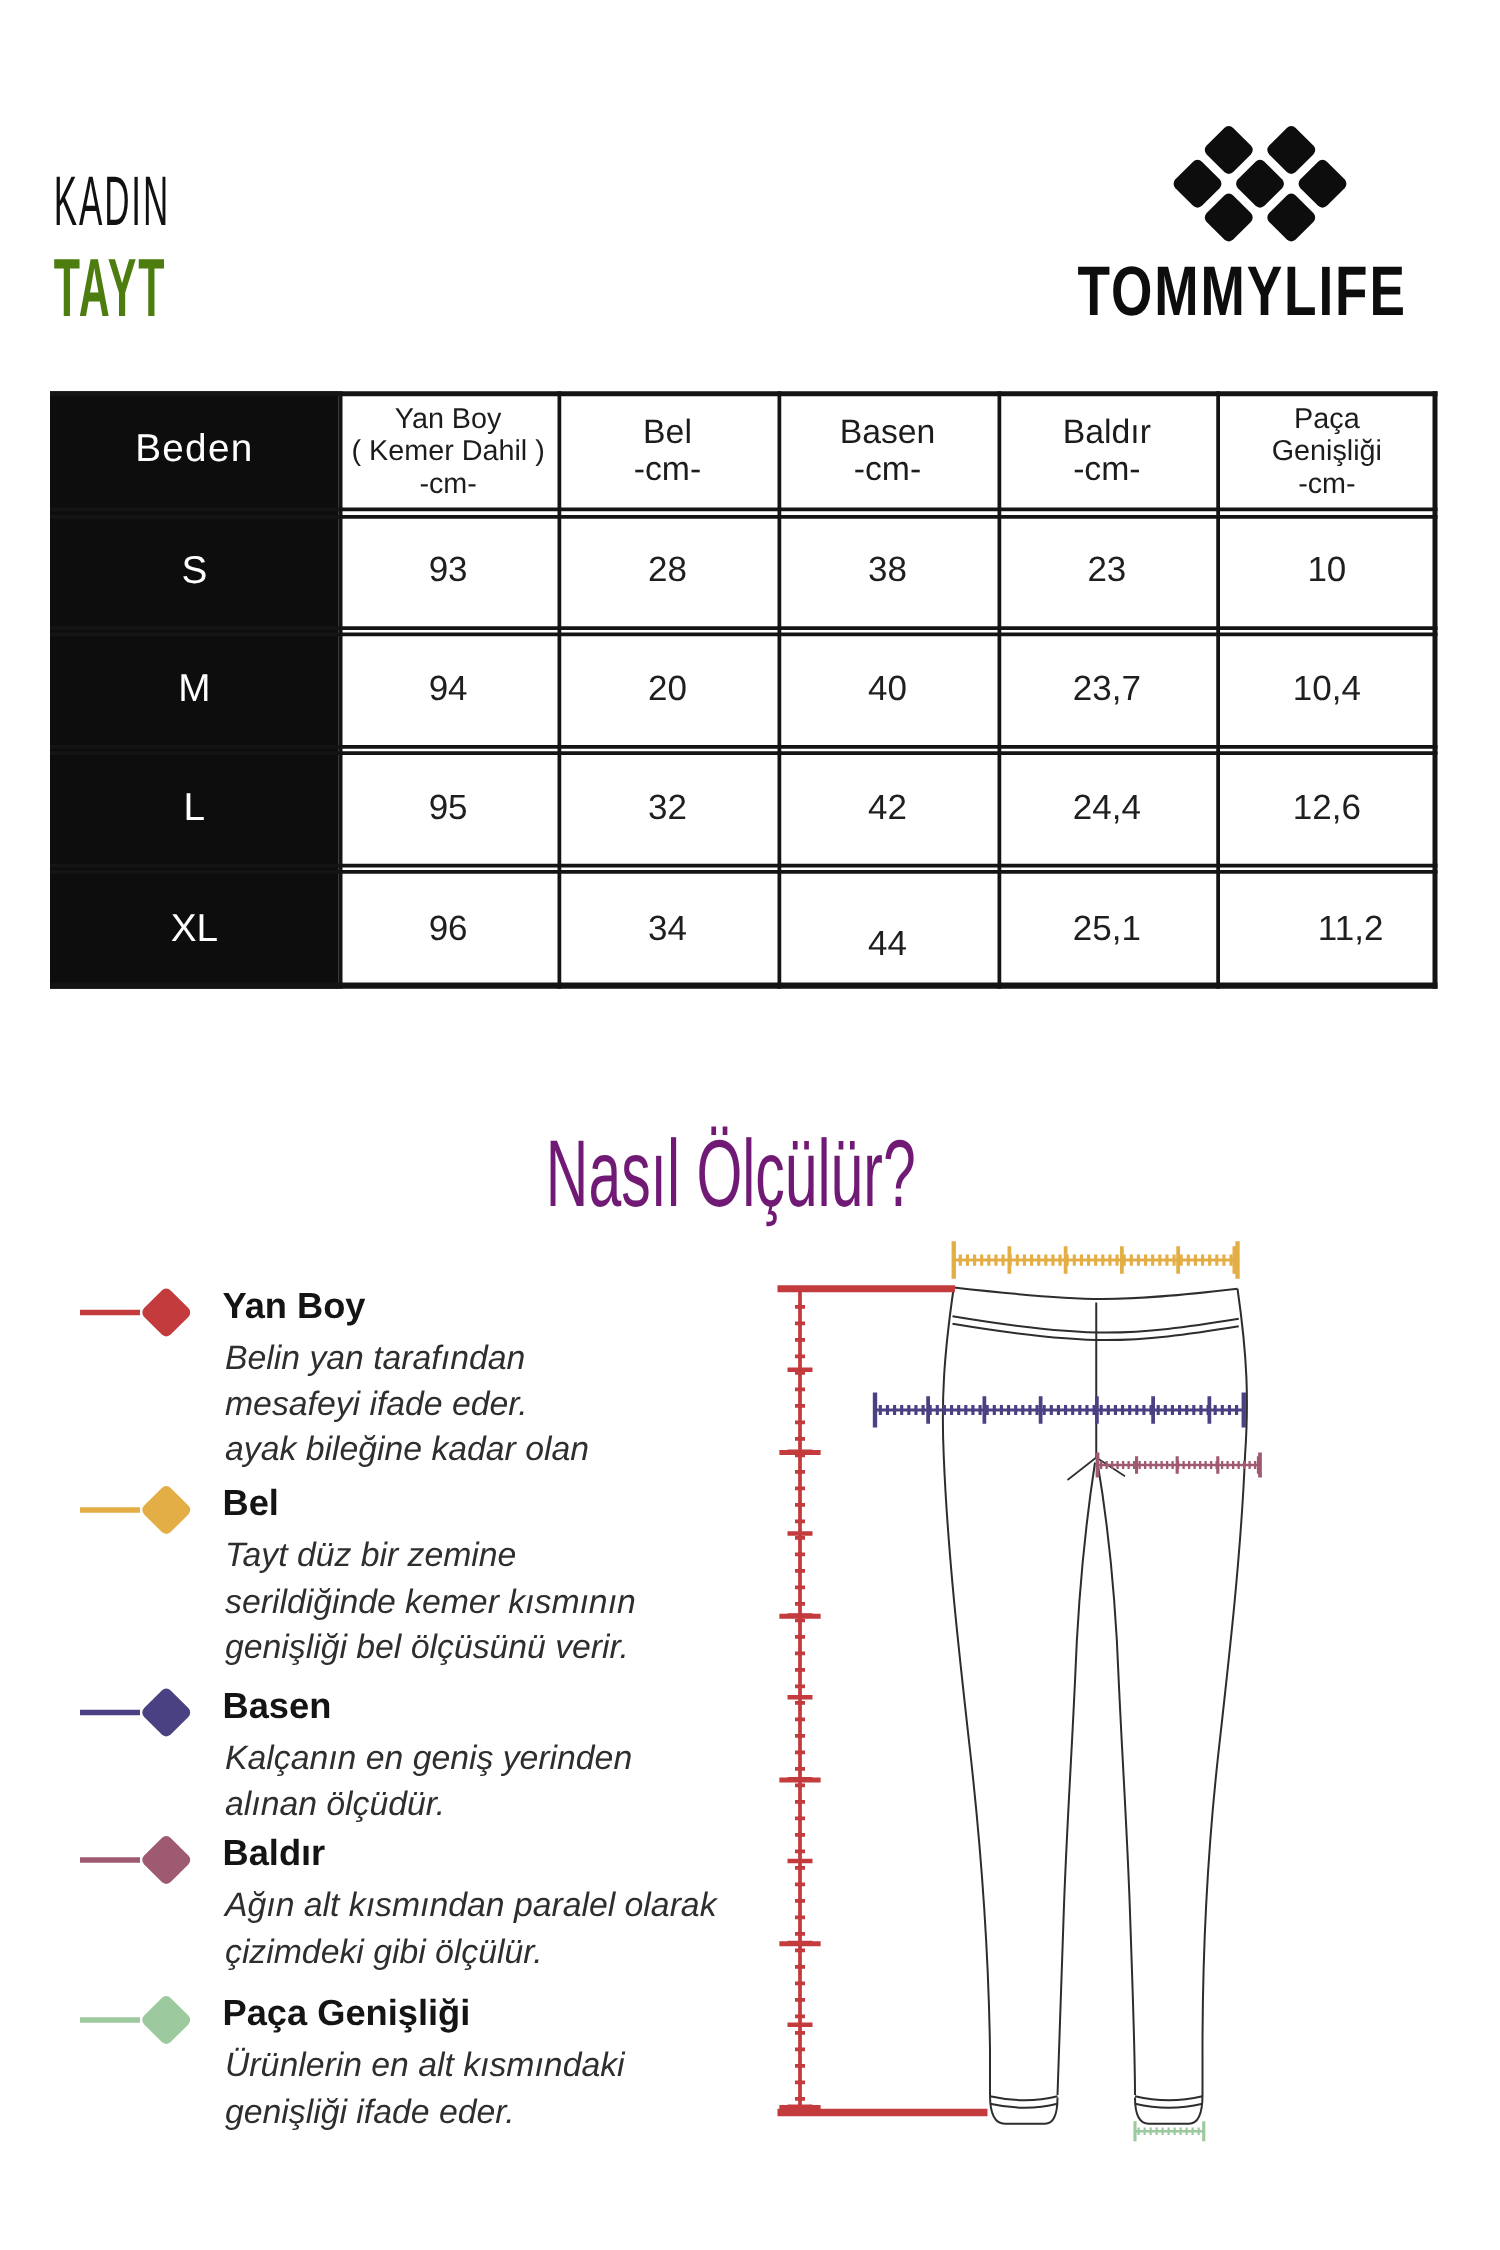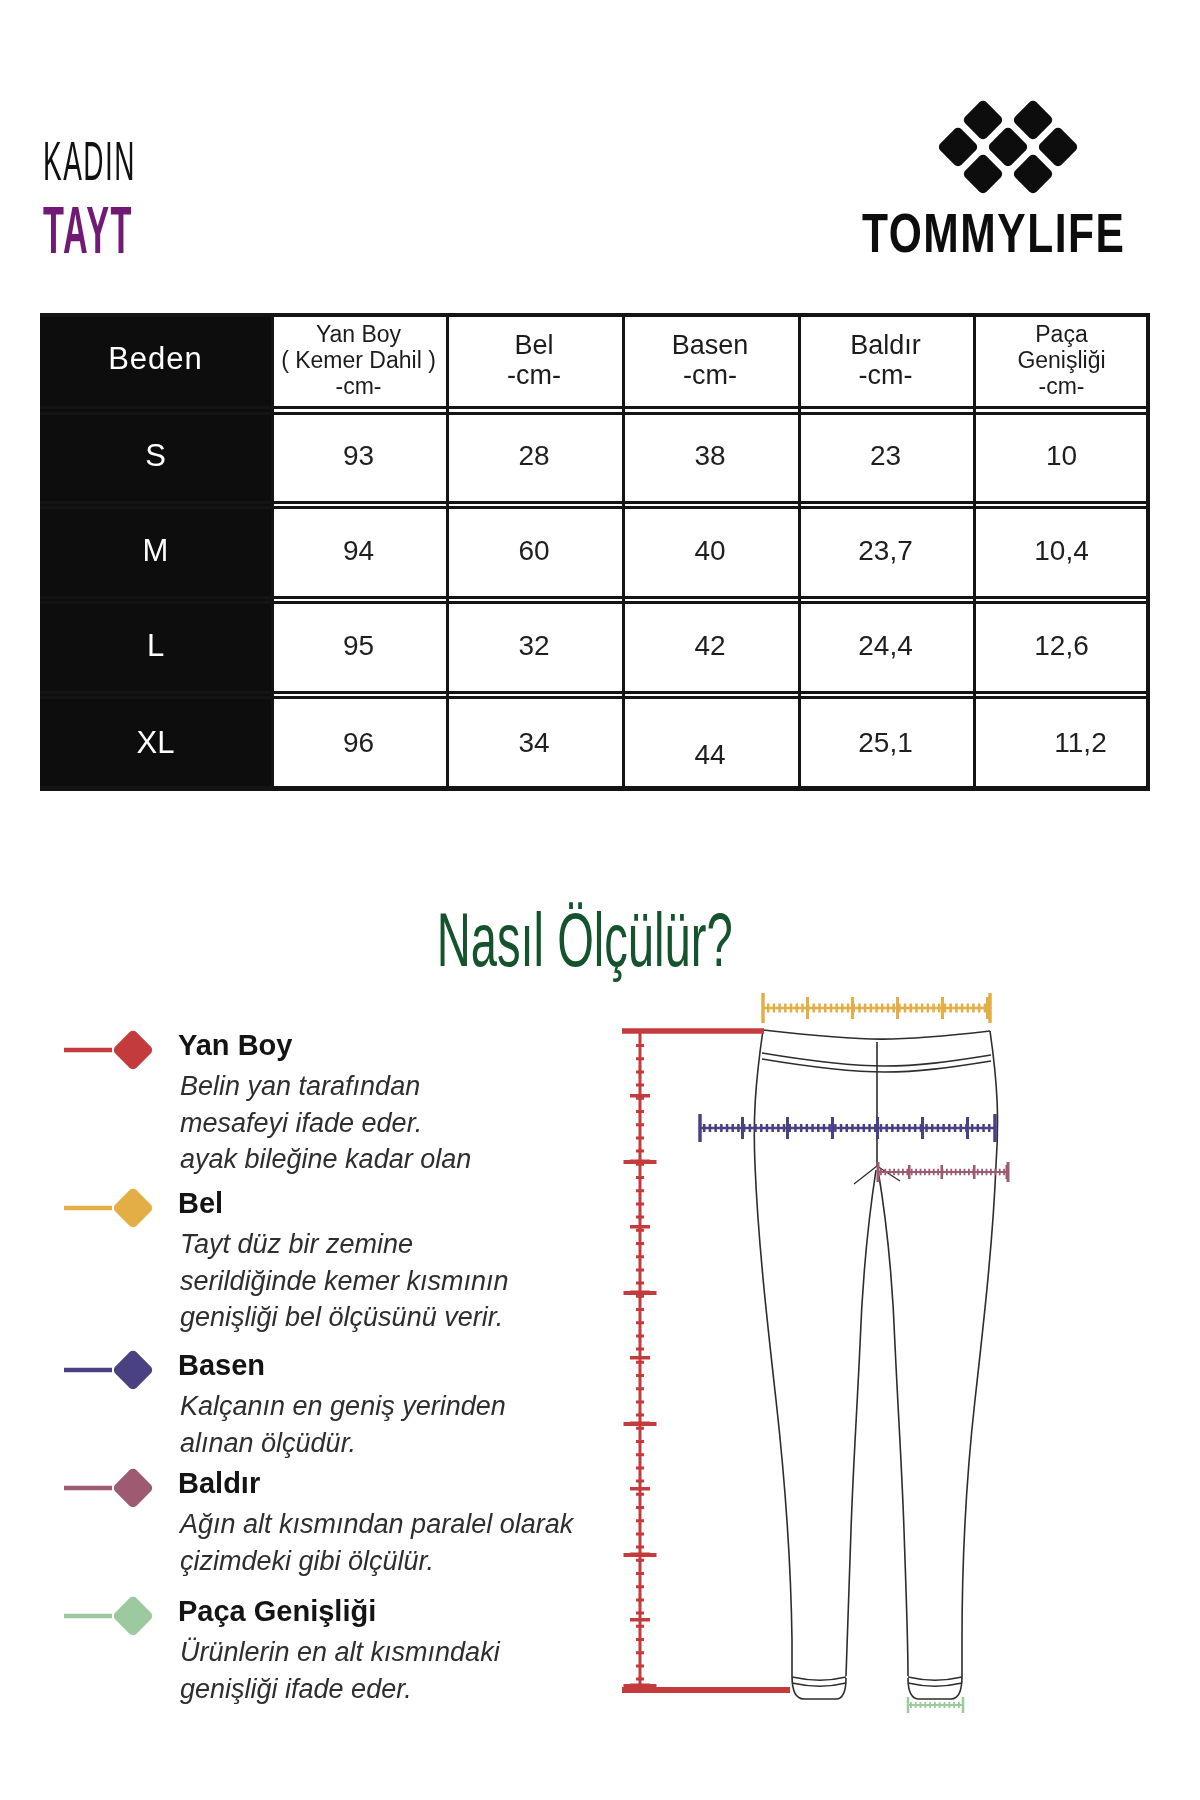--- a/index.html
+++ b/index.html
@@ -5,40 +5,40 @@
   html,body{margin:0;padding:0;background:#fff;}
   .page{position:relative;width:1200px;height:1800px;background:#ffffff;overflow:hidden;
         font-family:"Liberation Sans",sans-serif;color:#1d1d1d;}
   .abs{position:absolute;}
   
   .cond{display:inline-block;transform-origin:0 50%;white-space:nowrap;}
 
   
   .kadin{left:43px;top:128px;font-size:56px;font-weight:400;letter-spacing:3px;color:#111;}
   .kadin .cond{transform:scaleX(0.50);}
-  .tayt{left:43px;top:192px;font-size:66px;font-weight:700;letter-spacing:3px;color:#701a75;}
+  .tayt{left:43px;top:192px;font-size:66px;font-weight:700;letter-spacing:3px;color:#4d7c0f;}
   .tayt .cond{transform:scaleX(0.52);}
 
   
   .brand-text{left:862px;top:200px;font-size:56px;font-weight:700;letter-spacing:2px;color:#0d0d0d;}
   .brand-text .cond{transform:scaleX(0.76);}
 
   
   .table-wrap{left:40px;top:313px;width:1110px;height:478px;}
   .tl{position:absolute;background:#141414;}
   .blackcol{position:absolute;left:0;top:0;width:231px;height:478px;background:#0d0d0d;}
   .tcell{position:absolute;text-align:center;}
   .hdr3{font-size:23px;line-height:26px;color:#1c1c1c;}
   .hdr2{font-size:27px;line-height:30px;color:#1c1c1c;}
   .corner{font-size:31px;line-height:34px;color:#fff;letter-spacing:1px;}
   .sizelab{font-size:31px;line-height:34px;color:#fff;}
   .val{font-size:28px;line-height:32px;color:#1f1f1f;}
 
   
-  .howto{left:0;top:896px;width:1170px;text-align:center;font-size:76px;font-weight:400;color:#14532d;}
+  .howto{left:0;top:896px;width:1170px;text-align:center;font-size:76px;font-weight:400;color:#701a75;}
   .howto .cond{transform-origin:50% 50%;transform:scaleX(0.62);}
 
   
   .leg-title{position:absolute;left:178px;font-size:29px;font-weight:700;line-height:34px;color:#141414;}
   .leg-desc{position:absolute;left:180px;font-size:27px;line-height:36.5px;color:#2e2e2e;font-style:italic;}
   .marker{position:absolute;left:60px;}
 </style>
 </head>
 <body>
 
@@ -107,21 +107,21 @@
 
     <div class="tcell sizelab" style="left:0;top:126px;width:231px;">S</div>
     <div class="tcell val" style="left:231px;top:127px;width:175px;">93</div>
     <div class="tcell val" style="left:406px;top:127px;width:176px;">28</div>
     <div class="tcell val" style="left:582px;top:127px;width:176px;">38</div>
     <div class="tcell val" style="left:758px;top:127px;width:175px;">23</div>
     <div class="tcell val" style="left:933px;top:127px;width:177px;">10</div>
 
     <div class="tcell sizelab" style="left:0;top:221px;width:231px;">M</div>
     <div class="tcell val" style="left:231px;top:222px;width:175px;">94</div>
-    <div class="tcell val" style="left:406px;top:222px;width:176px;">60</div>
+    <div class="tcell val" style="left:406px;top:222px;width:176px;">20</div>
     <div class="tcell val" style="left:582px;top:222px;width:176px;">40</div>
     <div class="tcell val" style="left:758px;top:222px;width:175px;">23,7</div>
     <div class="tcell val" style="left:933px;top:222px;width:177px;">10,4</div>
 
     <div class="tcell sizelab" style="left:0;top:316px;width:231px;">L</div>
     <div class="tcell val" style="left:231px;top:317px;width:175px;">95</div>
     <div class="tcell val" style="left:406px;top:317px;width:176px;">32</div>
     <div class="tcell val" style="left:582px;top:317px;width:176px;">42</div>
     <div class="tcell val" style="left:758px;top:317px;width:175px;">24,4</div>
     <div class="tcell val" style="left:933px;top:317px;width:177px;">12,6</div>

